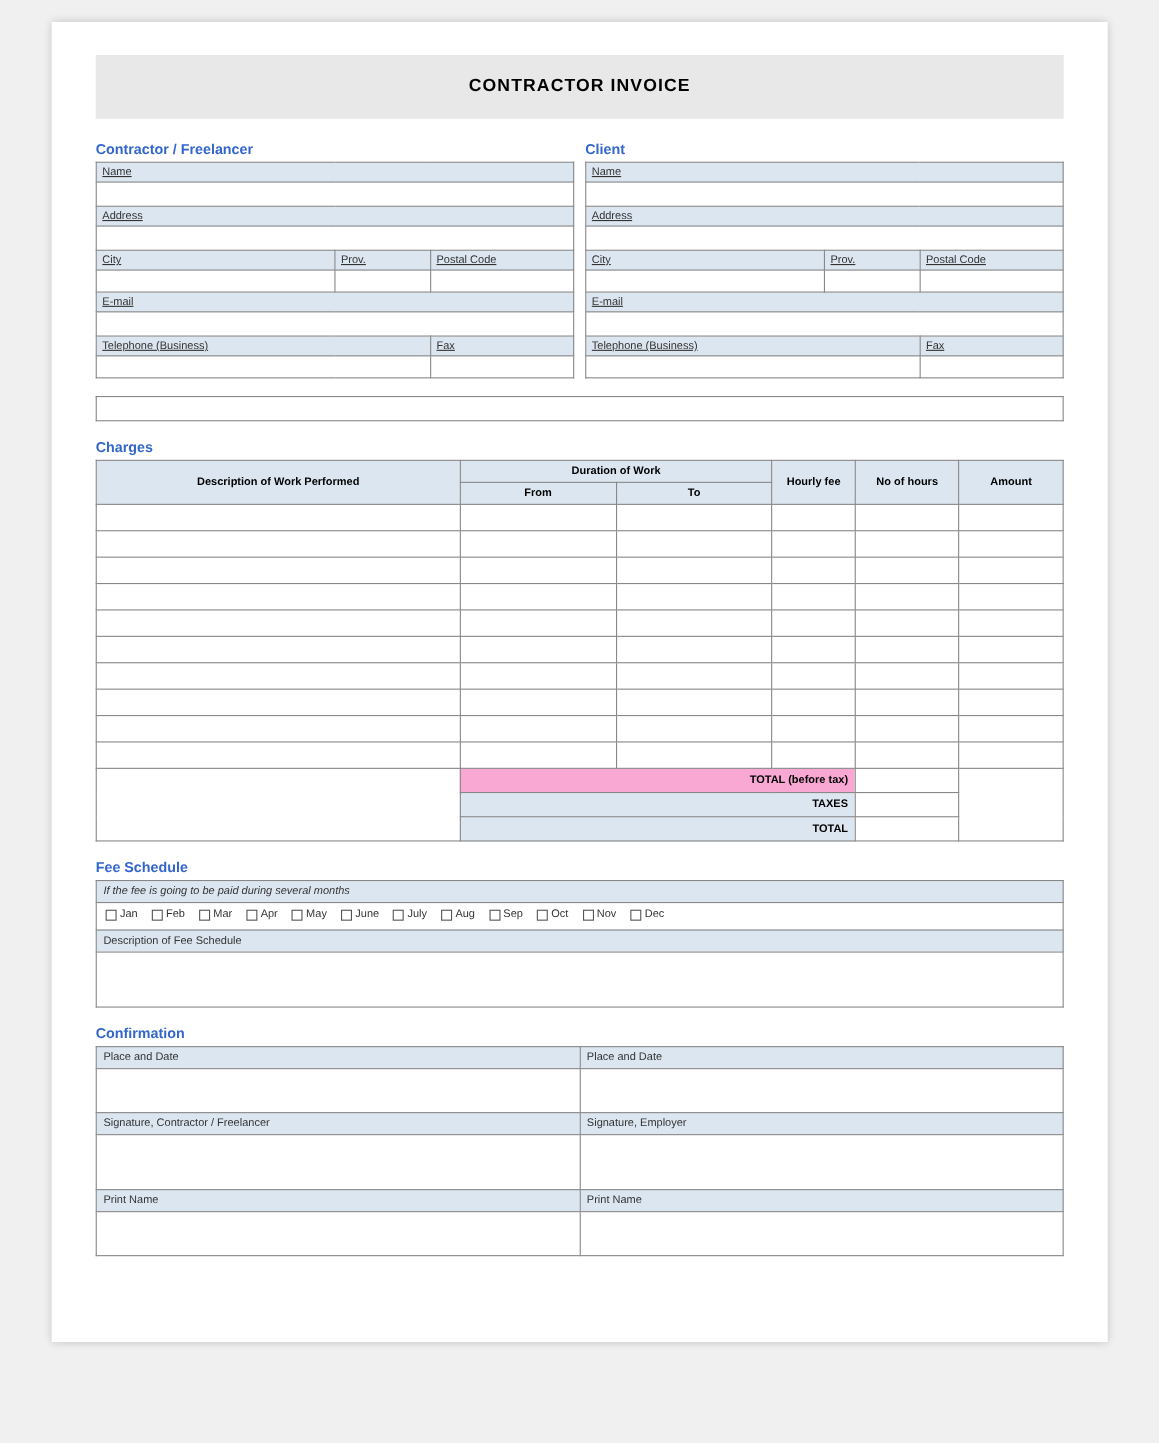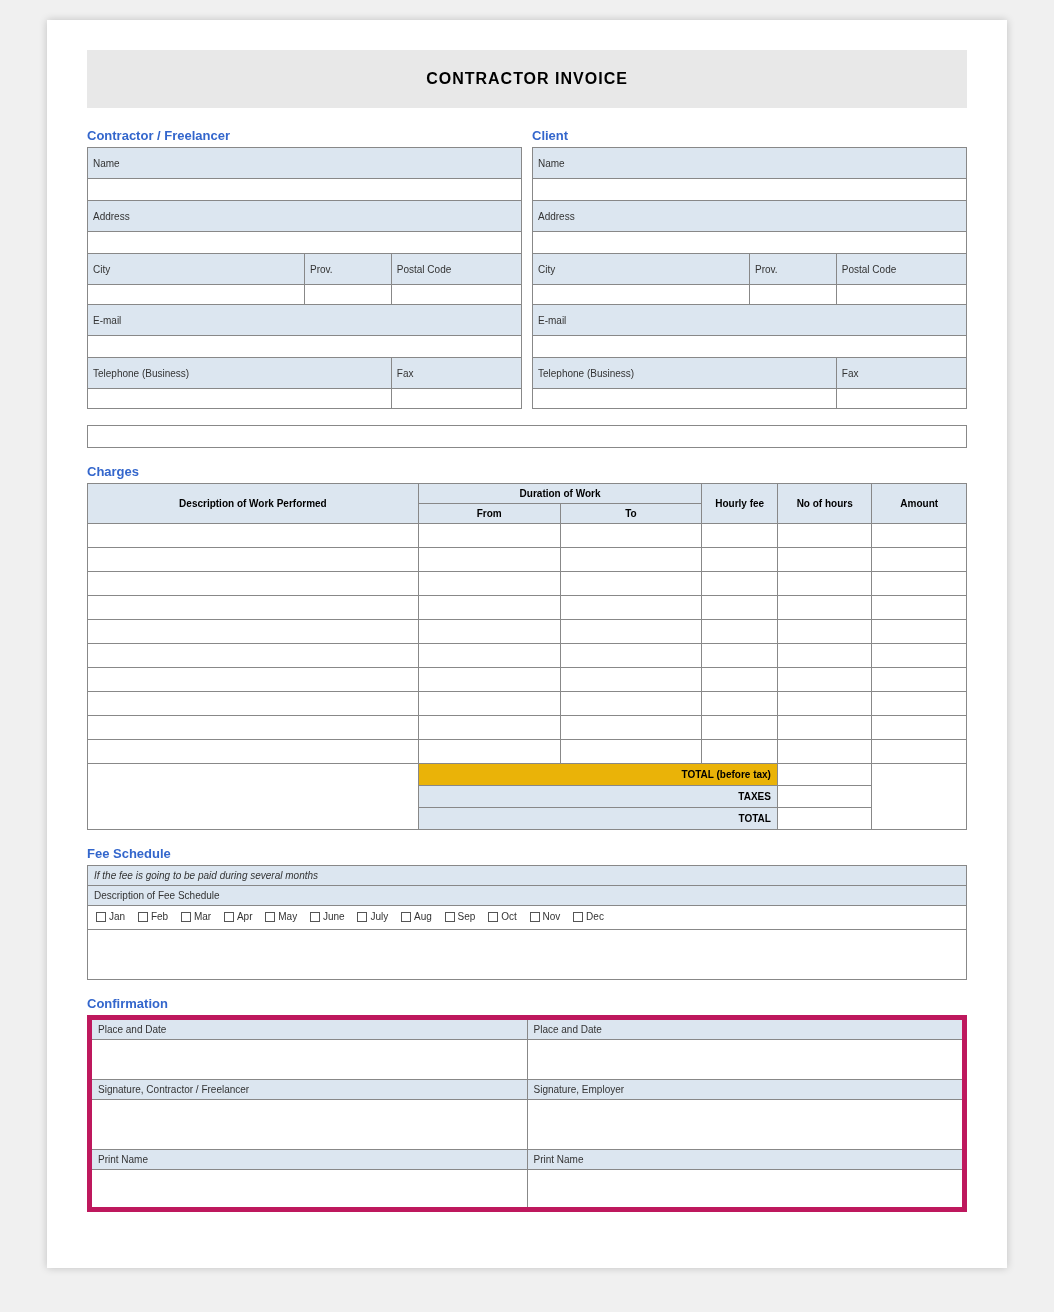--- a/index.html
+++ b/index.html
@@ -42,22 +42,23 @@
     }
     .combined-top td, .combined-top th {
       border: 1px solid #888;
       padding: 3px 5px;
       font-size: 10px;
       color: #333;
     }
     .combined-top td.field-label {
       background: #dce6f0;
       font-size: 10px;
-      height: 31px;
+      height: 18px;
       vertical-align: middle;
+      text-decoration: underline;
     }
     .combined-top td.field-value {
       background: #fff;
       height: 20px;
       vertical-align: middle;
     }
     
     .charges-table {
       width: 100%;
       border-collapse: collapse;
@@ -125,21 +126,21 @@
       height: 18px;
     }
     .fee-value {
       background: #fff;
       height: 50px;
     }
     
     .confirm-table {
       width: 100%;
       border-collapse: collapse;
-      border: 5px solid #be185d;
+      border: 1px solid #be185d;
     }
     .confirm-table td {
       border: 1px solid #888;
       padding: 4px 6px;
       font-size: 10px;
       color: #333;
     }
     .confirm-table td.label {
       background: #dce6f0;
       height: 18px;
@@ -368,21 +369,21 @@
             <td></td>
             <td></td>
             <td></td>
             <td></td>
             <td></td>
             <td></td>
           </tr>
 
         <tr class="summary-row">
           <td rowspan="3" style="background:#fff; border:1px solid #888;"></td>
-          <td colspan="3" style="background:#eab308; text-align:right; padding:3px 6px; font-weight:bold; font-size:10px;">TOTAL (before tax)</td>
+          <td colspan="3" style="background:#f9a8d4; text-align:right; padding:3px 6px; font-weight:bold; font-size:10px;">TOTAL (before tax)</td>
           <td colspan="1" style="background:#fff; border:1px solid #888;"></td>
         </tr>
         <tr class="summary-row">
           <td colspan="3" style="background:#dce6f0; text-align:right; padding:3px 6px; font-weight:bold; font-size:10px;">TAXES</td>
           <td style="background:#fff; border:1px solid #888;"></td>
         </tr>
         <tr class="summary-row">
           <td colspan="3" style="background:#dce6f0; text-align:right; padding:3px 6px; font-weight:bold; font-size:10px;">TOTAL</td>
           <td style="background:#fff; border:1px solid #888;"></td>
         </tr>
@@ -391,73 +392,73 @@
   </div>
 
   <div class="section-gap">
     <div class="section-header">Fee Schedule</div>
     <table class="fee-table">
       <tbody>
           <tr>
         <td style="background:#dce6f0; font-style:italic;">If the fee is going to be paid during several months</td>
       </tr>
       <tr>
+        <td class="months-row">
+          <span class="month-item">
+                <span class="checkbox"></span>
+                <span>Jan</span>
+              </span>
+          <span class="month-item">
+                <span class="checkbox"></span>
+                <span>Feb</span>
+              </span>
+          <span class="month-item">
+                <span class="checkbox"></span>
+                <span>Mar</span>
+              </span>
+          <span class="month-item">
+                <span class="checkbox"></span>
+                <span>Apr</span>
+              </span>
+          <span class="month-item">
+                <span class="checkbox"></span>
+                <span>May</span>
+              </span>
+          <span class="month-item">
+                <span class="checkbox"></span>
+                <span>June</span>
+              </span>
+          <span class="month-item">
+                <span class="checkbox"></span>
+                <span>July</span>
+              </span>
+          <span class="month-item">
+                <span class="checkbox"></span>
+                <span>Aug</span>
+              </span>
+          <span class="month-item">
+                <span class="checkbox"></span>
+                <span>Sep</span>
+              </span>
+          <span class="month-item">
+                <span class="checkbox"></span>
+                <span>Oct</span>
+              </span>
+          <span class="month-item">
+                <span class="checkbox"></span>
+                <span>Nov</span>
+              </span>
+          <span class="month-item">
+                <span class="checkbox"></span>
+                <span>Dec</span>
+              </span>
+        </td>
+      </tr>
+      <tr>
         <td class="fee-desc">Description of Fee Schedule</td>
-      </tr>
-      <tr>
-        <td class="months-row">
-          <span class="month-item">
-                <span class="checkbox"></span>
-                <span>Jan</span>
-              </span>
-          <span class="month-item">
-                <span class="checkbox"></span>
-                <span>Feb</span>
-              </span>
-          <span class="month-item">
-                <span class="checkbox"></span>
-                <span>Mar</span>
-              </span>
-          <span class="month-item">
-                <span class="checkbox"></span>
-                <span>Apr</span>
-              </span>
-          <span class="month-item">
-                <span class="checkbox"></span>
-                <span>May</span>
-              </span>
-          <span class="month-item">
-                <span class="checkbox"></span>
-                <span>June</span>
-              </span>
-          <span class="month-item">
-                <span class="checkbox"></span>
-                <span>July</span>
-              </span>
-          <span class="month-item">
-                <span class="checkbox"></span>
-                <span>Aug</span>
-              </span>
-          <span class="month-item">
-                <span class="checkbox"></span>
-                <span>Sep</span>
-              </span>
-          <span class="month-item">
-                <span class="checkbox"></span>
-                <span>Oct</span>
-              </span>
-          <span class="month-item">
-                <span class="checkbox"></span>
-                <span>Nov</span>
-              </span>
-          <span class="month-item">
-                <span class="checkbox"></span>
-                <span>Dec</span>
-              </span>
-        </td>
       </tr>
       <tr>
         <td class="fee-value"></td>
       </tr>
     </tbody>
       </table>
   </div>
 
   <div class="section-gap">
     <div class="section-header">Confirmation</div>

